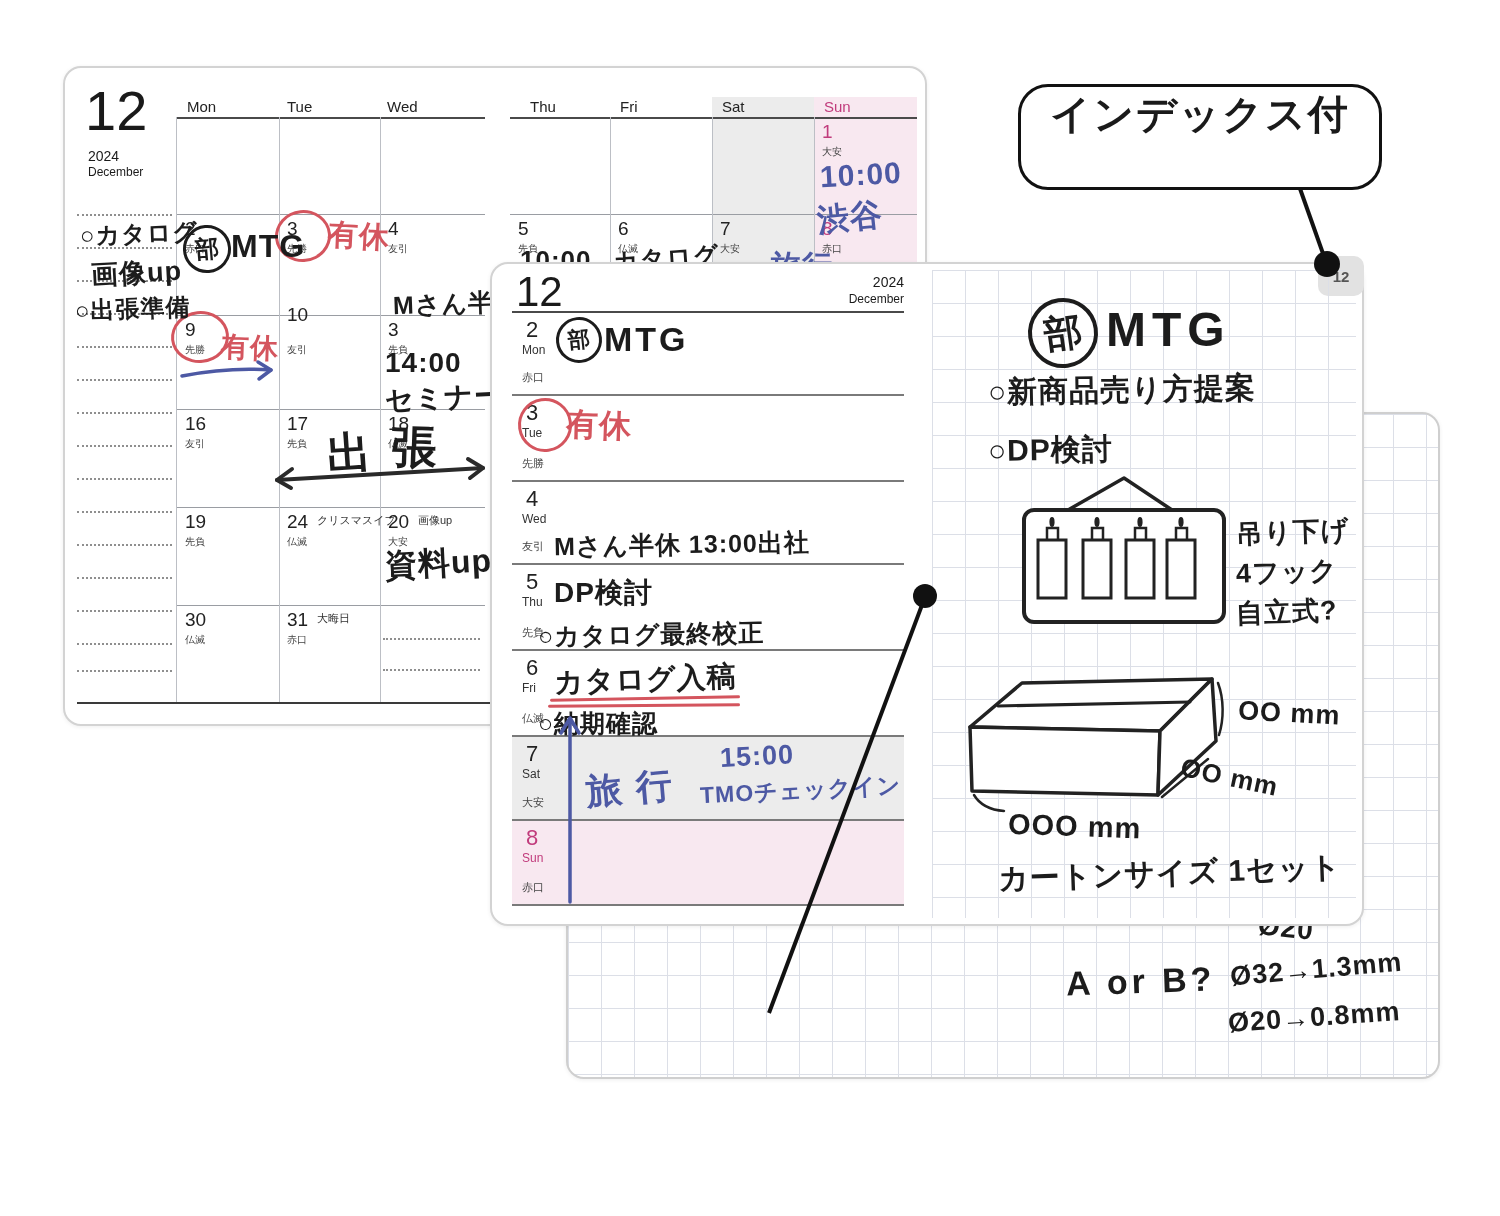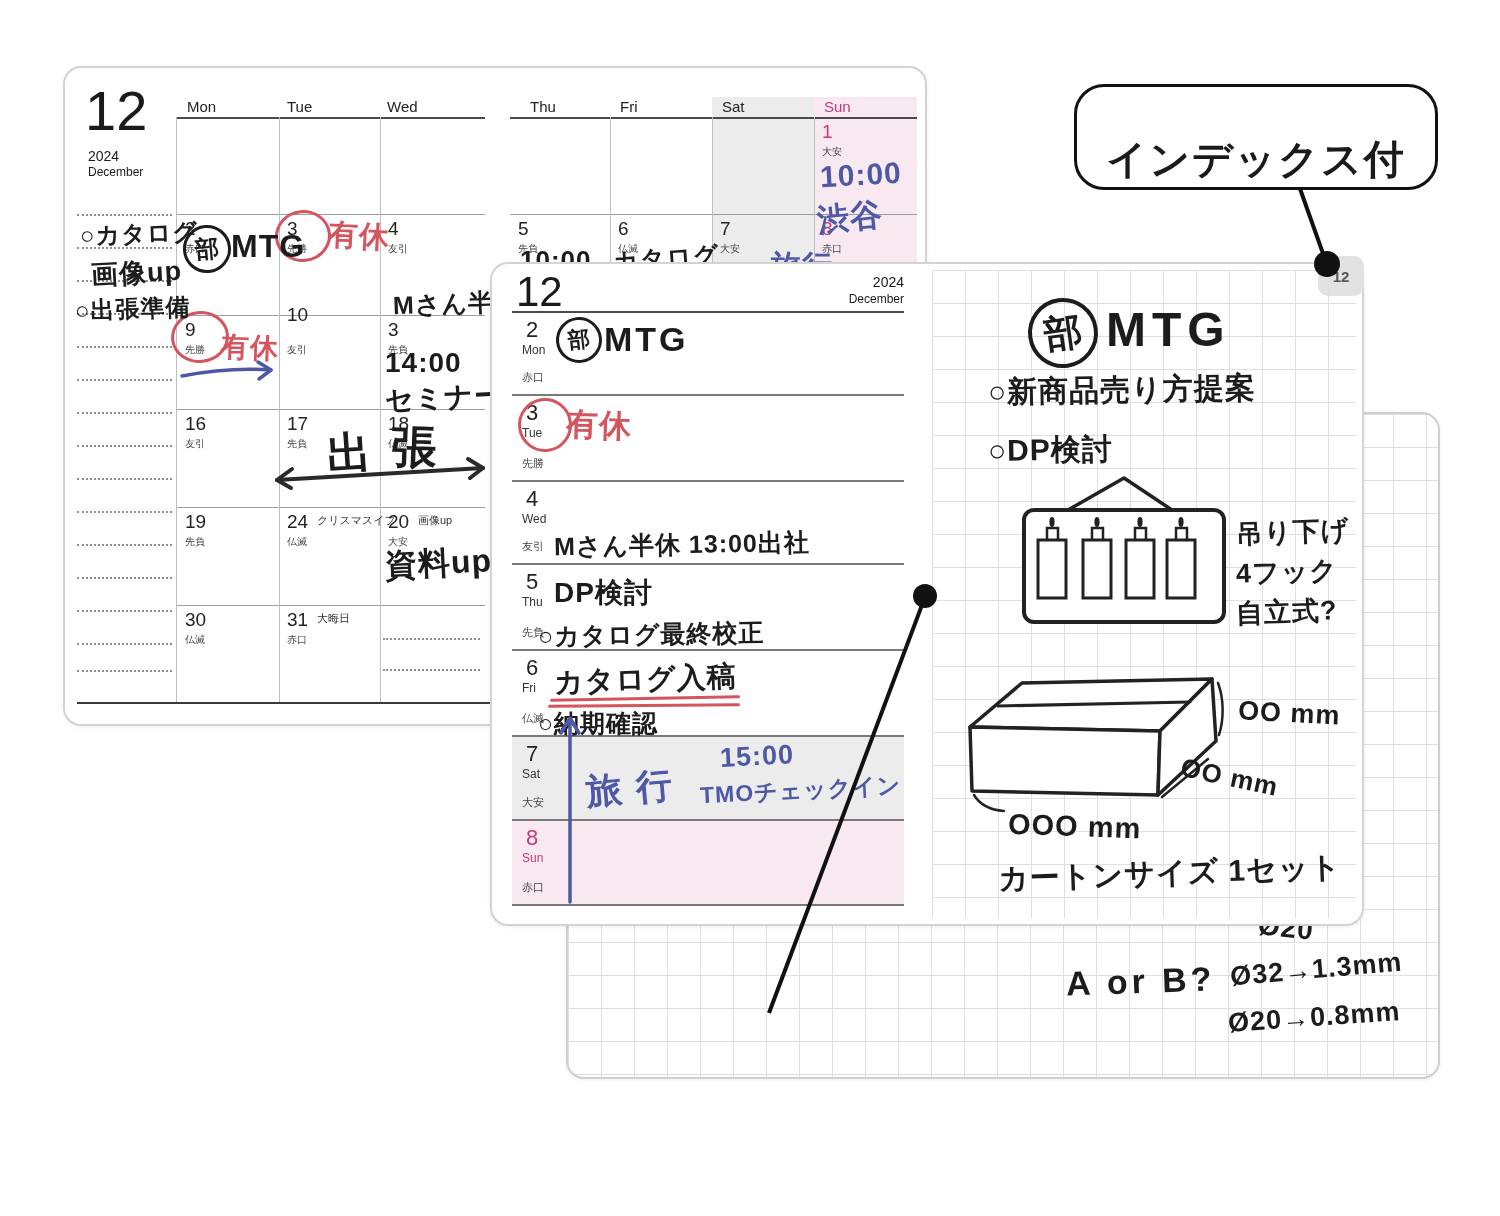--- a/index.html
+++ b/index.html
@@ -342,17 +342,17 @@
     <div class="hw" style="left:506px;top:589px;font-size:30px;transform:rotate(-2deg);">カートンサイズ 1セット</div>
   </div>
 
   <svg class="abs" style="left:0;top:0;z-index:40;pointer-events:none;" width="1500" height="1216" viewBox="0 0 1500 1216">
     <line x1="1298" y1="183" x2="1326" y2="262" stroke="#111" stroke-width="4"></line>
     <circle cx="1327" cy="264" r="13" fill="#111"></circle>
     <line x1="769" y1="1013" x2="925" y2="597" stroke="#111" stroke-width="4"></line>
     <circle cx="925" cy="596" r="12" fill="#111"></circle>
   </svg>
 
-  <div class="bubble" style="left:1074px;top:84px;width:358px;height:100px;display:flex;align-items:flex-end;justify-content:center;">
+  <div class="bubble" style="left:1018px;top:84px;width:358px;height:100px;display:flex;align-items:flex-start;justify-content:center;">
     <span style="font-size:40px;font-weight:700;letter-spacing:2px;">インデックス付</span>
   </div>
 
 </div>
 
 </body></html>

